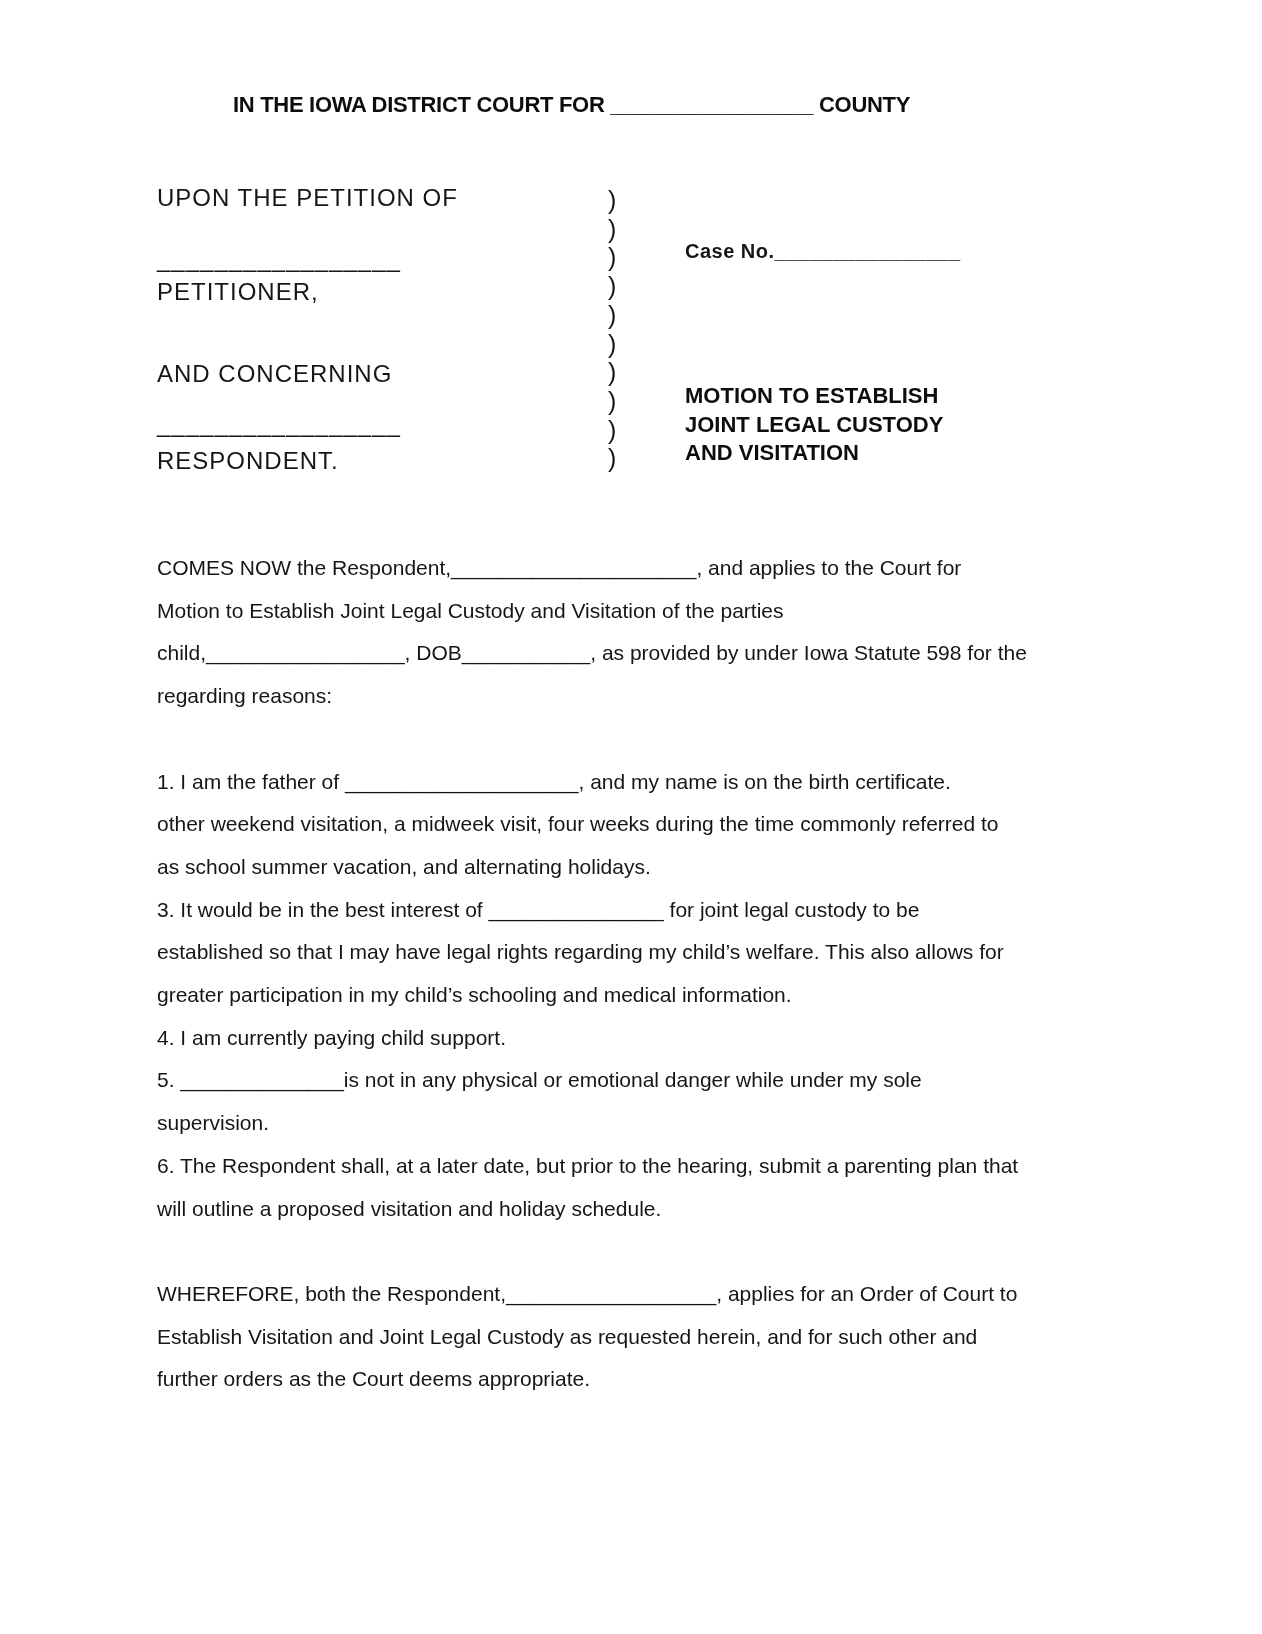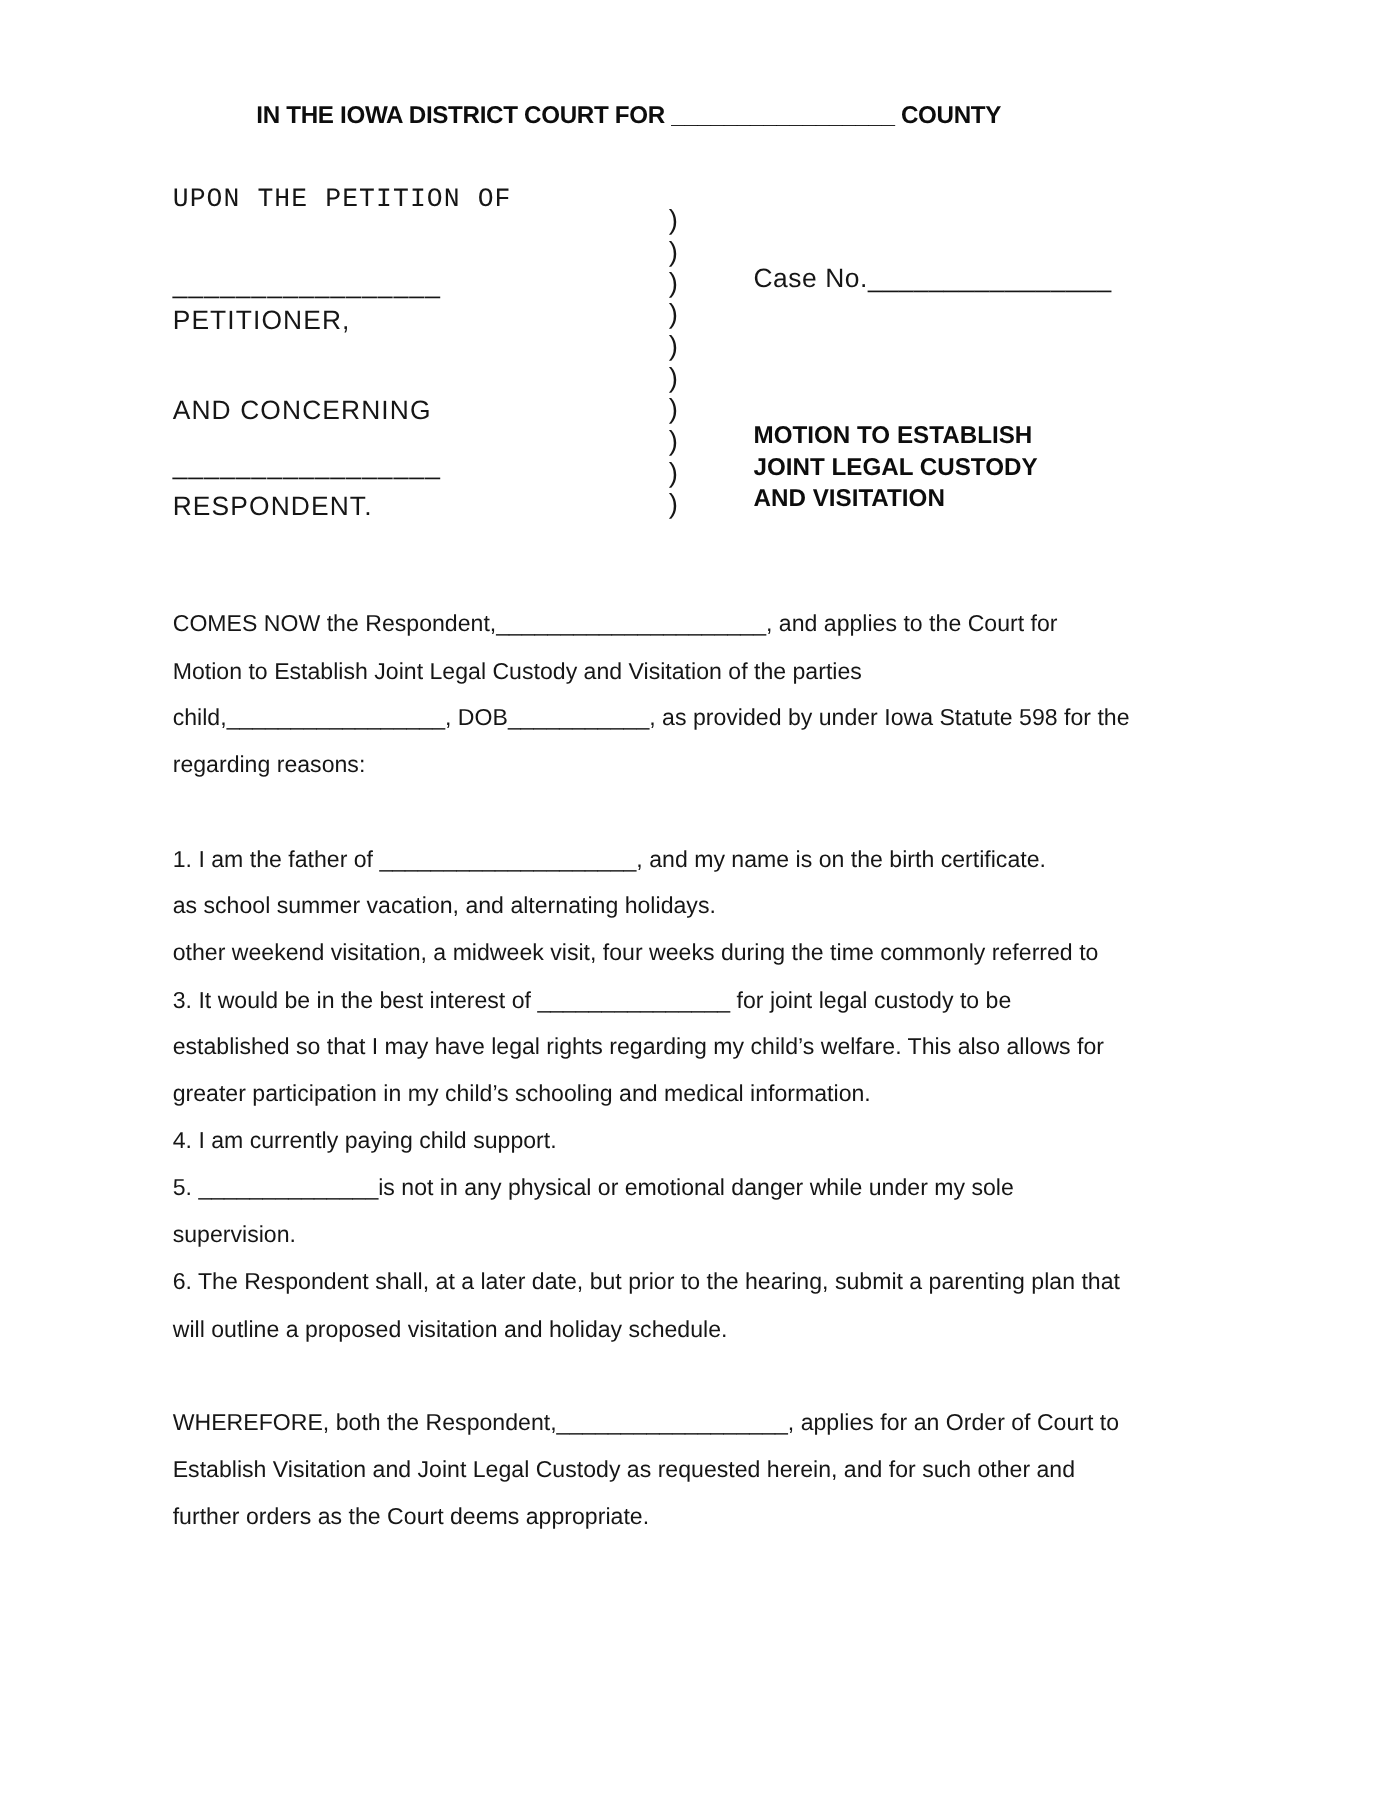--- a/index.html
+++ b/index.html
@@ -22,41 +22,42 @@
     white-space: nowrap;
     color: #0d0d0d;
   }
 
   .cap-label {
     font-size: 24px;
     letter-spacing: 1px;
     white-space: nowrap;
     color: #161616;
   }
-  .cap-upon        { left: 157px; top: 168px; font-family: Liberation Mono, monospace; }
+  .cap-upon        { left: 157px; top: 184px; }
   .cap-blank1      { left: 157px; top: 245px; }
   .cap-petitioner  { left: 157px; top: 278px; }
   .cap-concerning  { left: 157px; top: 360px; }
   .cap-blank2      { left: 157px; top: 410px; }
   .cap-respondent  { left: 157px; top: 447px; }
 
   .parens {
     left: 608px; top: 186px;
     font-size: 25px;
     line-height: 28.7px;
     white-space: pre-line;
     color: #161616;
   }
 
   .case-no {
     left: 685px; top: 240px;
-    font-size: 24px;
+    font-size: 20px;
     letter-spacing: 0.5px;
     white-space: nowrap;
     color: #161616;
+    font-weight: bold;
   }
 
   .motion-title {
     left: 685px; top: 382px;
     font-size: 22px; font-weight: bold;
     line-height: 28.5px;
     color: #0d0d0d;
   }
   .motion-title div { white-space: nowrap; }
 
@@ -111,22 +112,22 @@
 
     <div class="para">
       <div class="bline">COMES NOW the Respondent,_____________________, and applies to the Court for</div>
       <div class="bline">Motion to Establish Joint Legal Custody and Visitation of the parties</div>
       <div class="bline">child,_________________, DOB___________, as provided by under Iowa Statute 598 for the</div>
       <div class="bline">regarding reasons:</div>
     </div>
 
     <div class="para para-gap">
       <div class="bline">1. I am the father of ____________________, and my name is on the birth certificate.</div>
+      <div class="bline">other weekend visitation, a midweek visit, four weeks during the time commonly referred to</div>
       <div class="bline">as school summer vacation, and alternating holidays.</div>
-      <div class="bline">other weekend visitation, a midweek visit, four weeks during the time commonly referred to</div>
       <div class="bline">3. It would be in the best interest of _______________ for joint legal custody to be</div>
       <div class="bline">established so that I may have legal rights regarding my child’s welfare. This also allows for</div>
       <div class="bline">greater participation in my child’s schooling and medical information.</div>
       <div class="bline">4. I am currently paying child support.</div>
       <div class="bline">5. ______________is not in any physical or emotional danger while under my sole</div>
       <div class="bline">supervision.</div>
       <div class="bline">6. The Respondent shall, at a later date, but prior to the hearing, submit a parenting plan that</div>
       <div class="bline">will outline a proposed visitation and holiday schedule.</div>
     </div>
 

